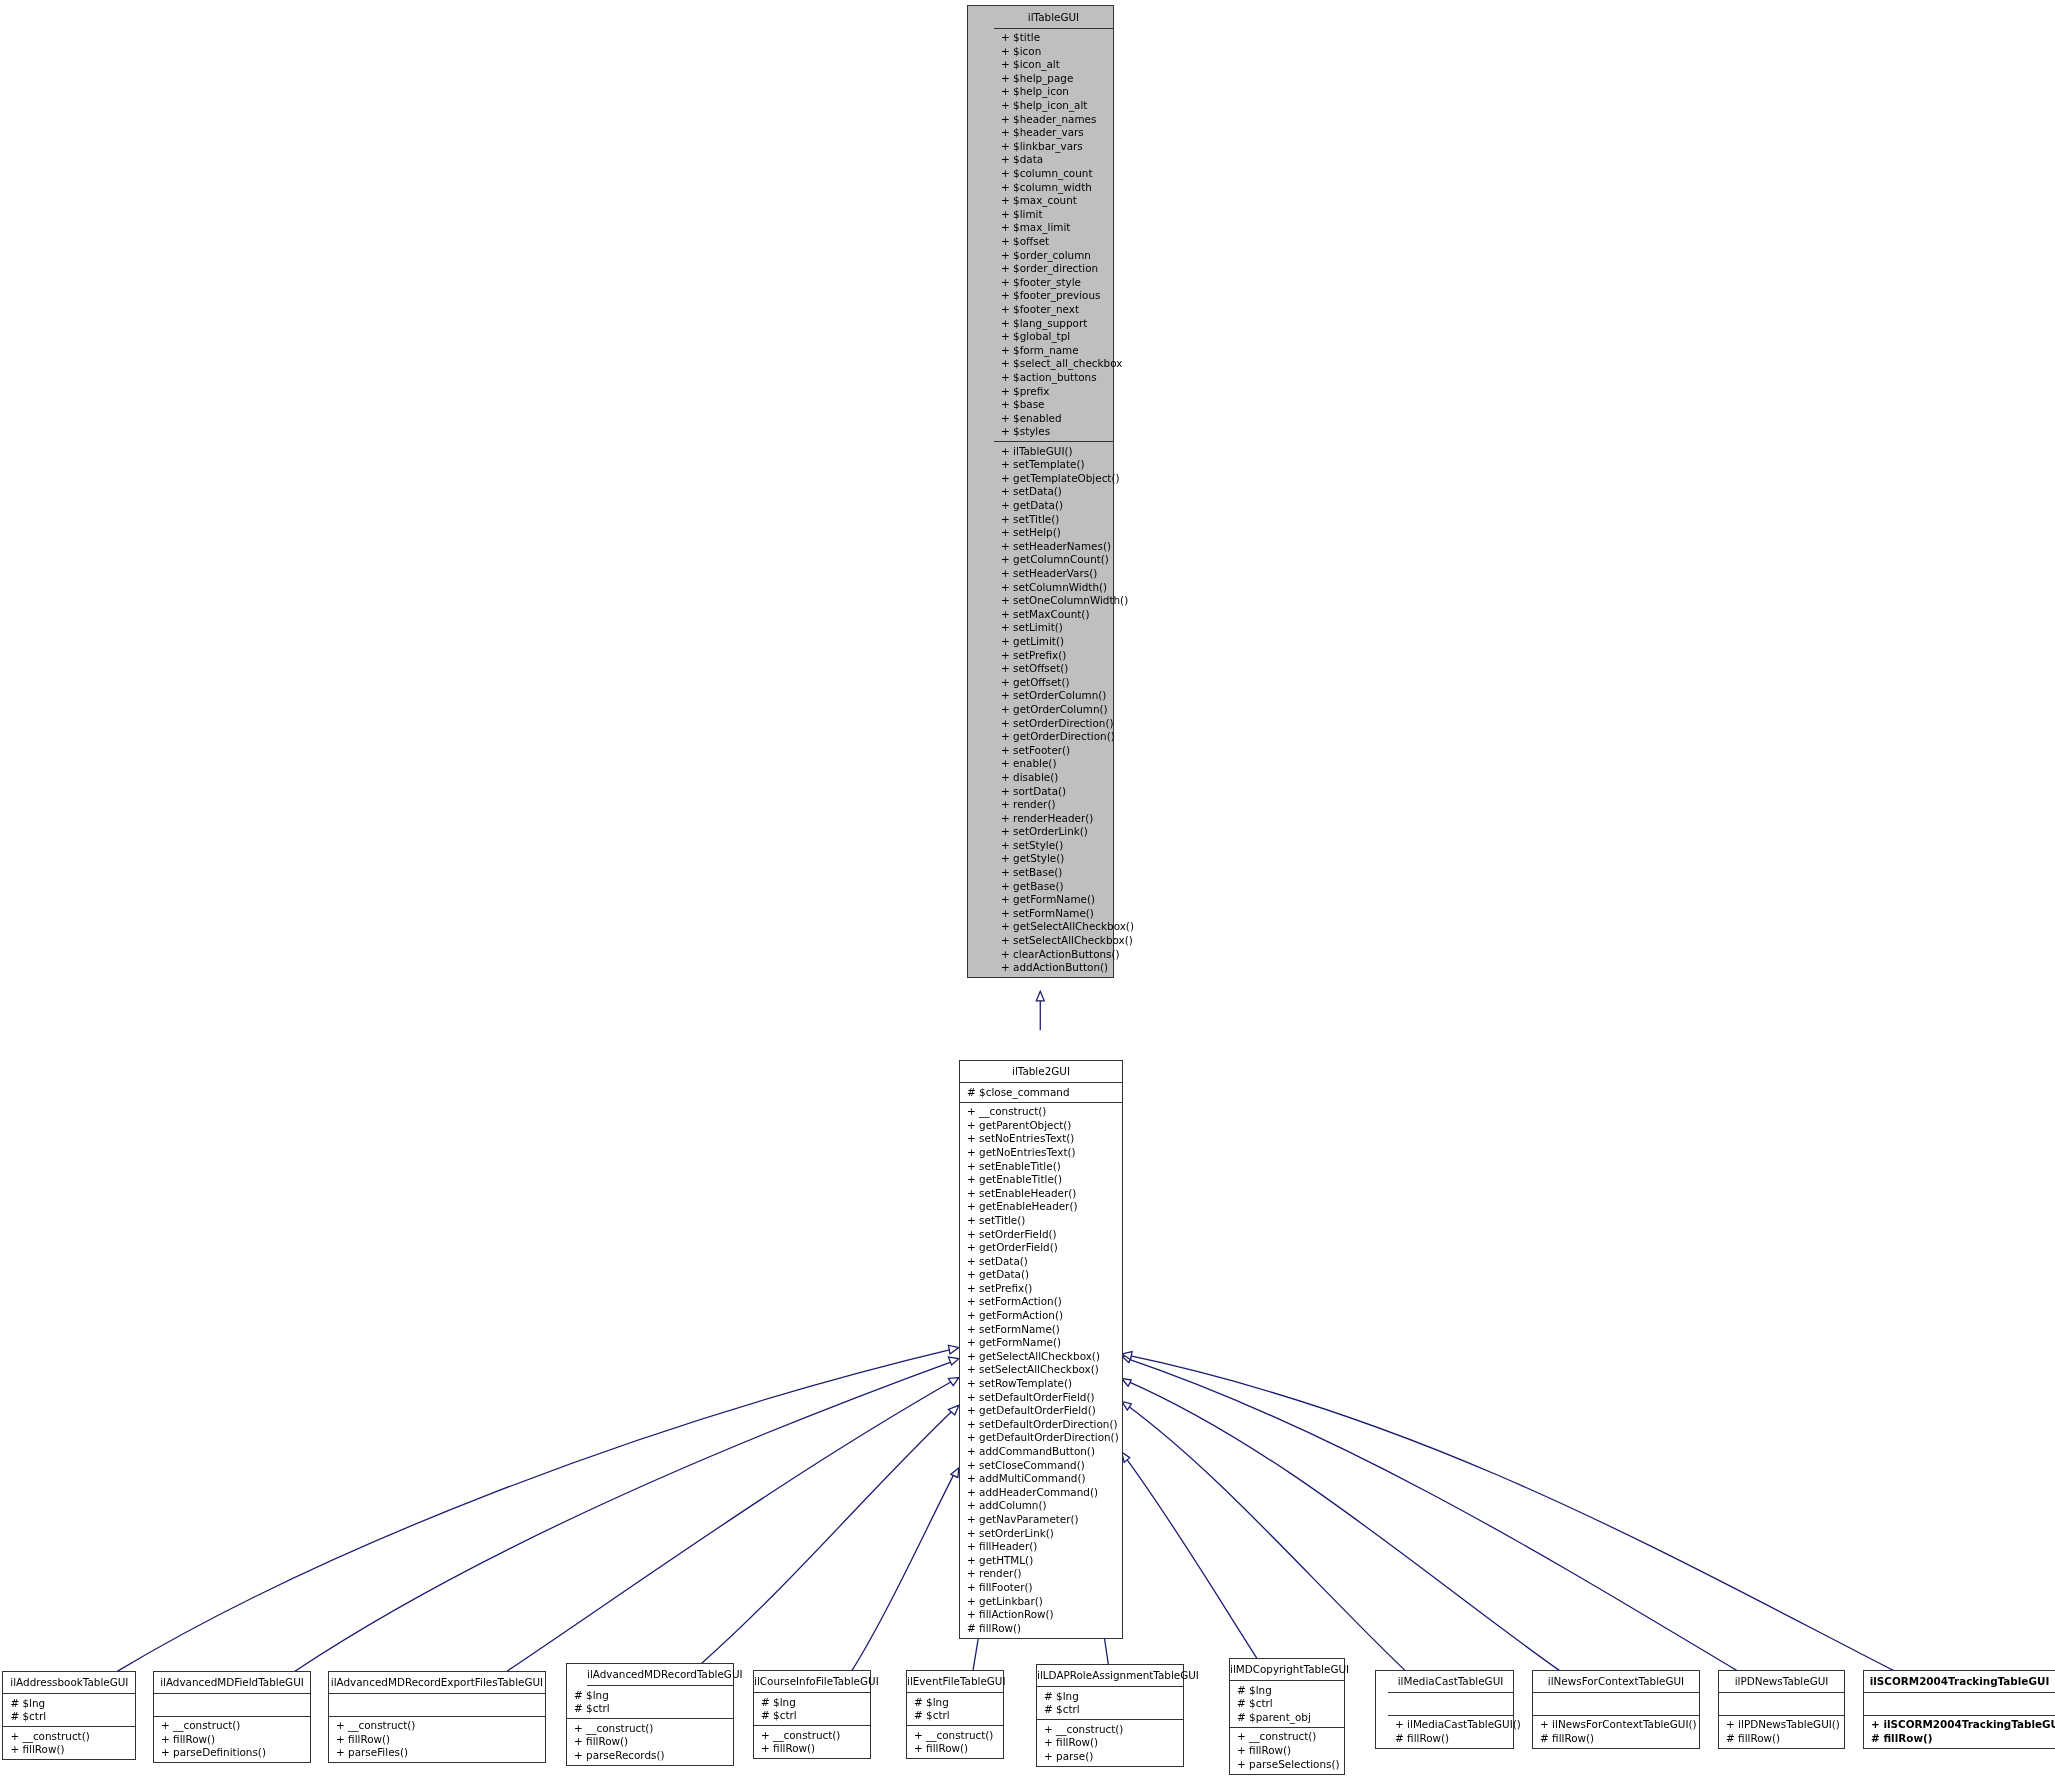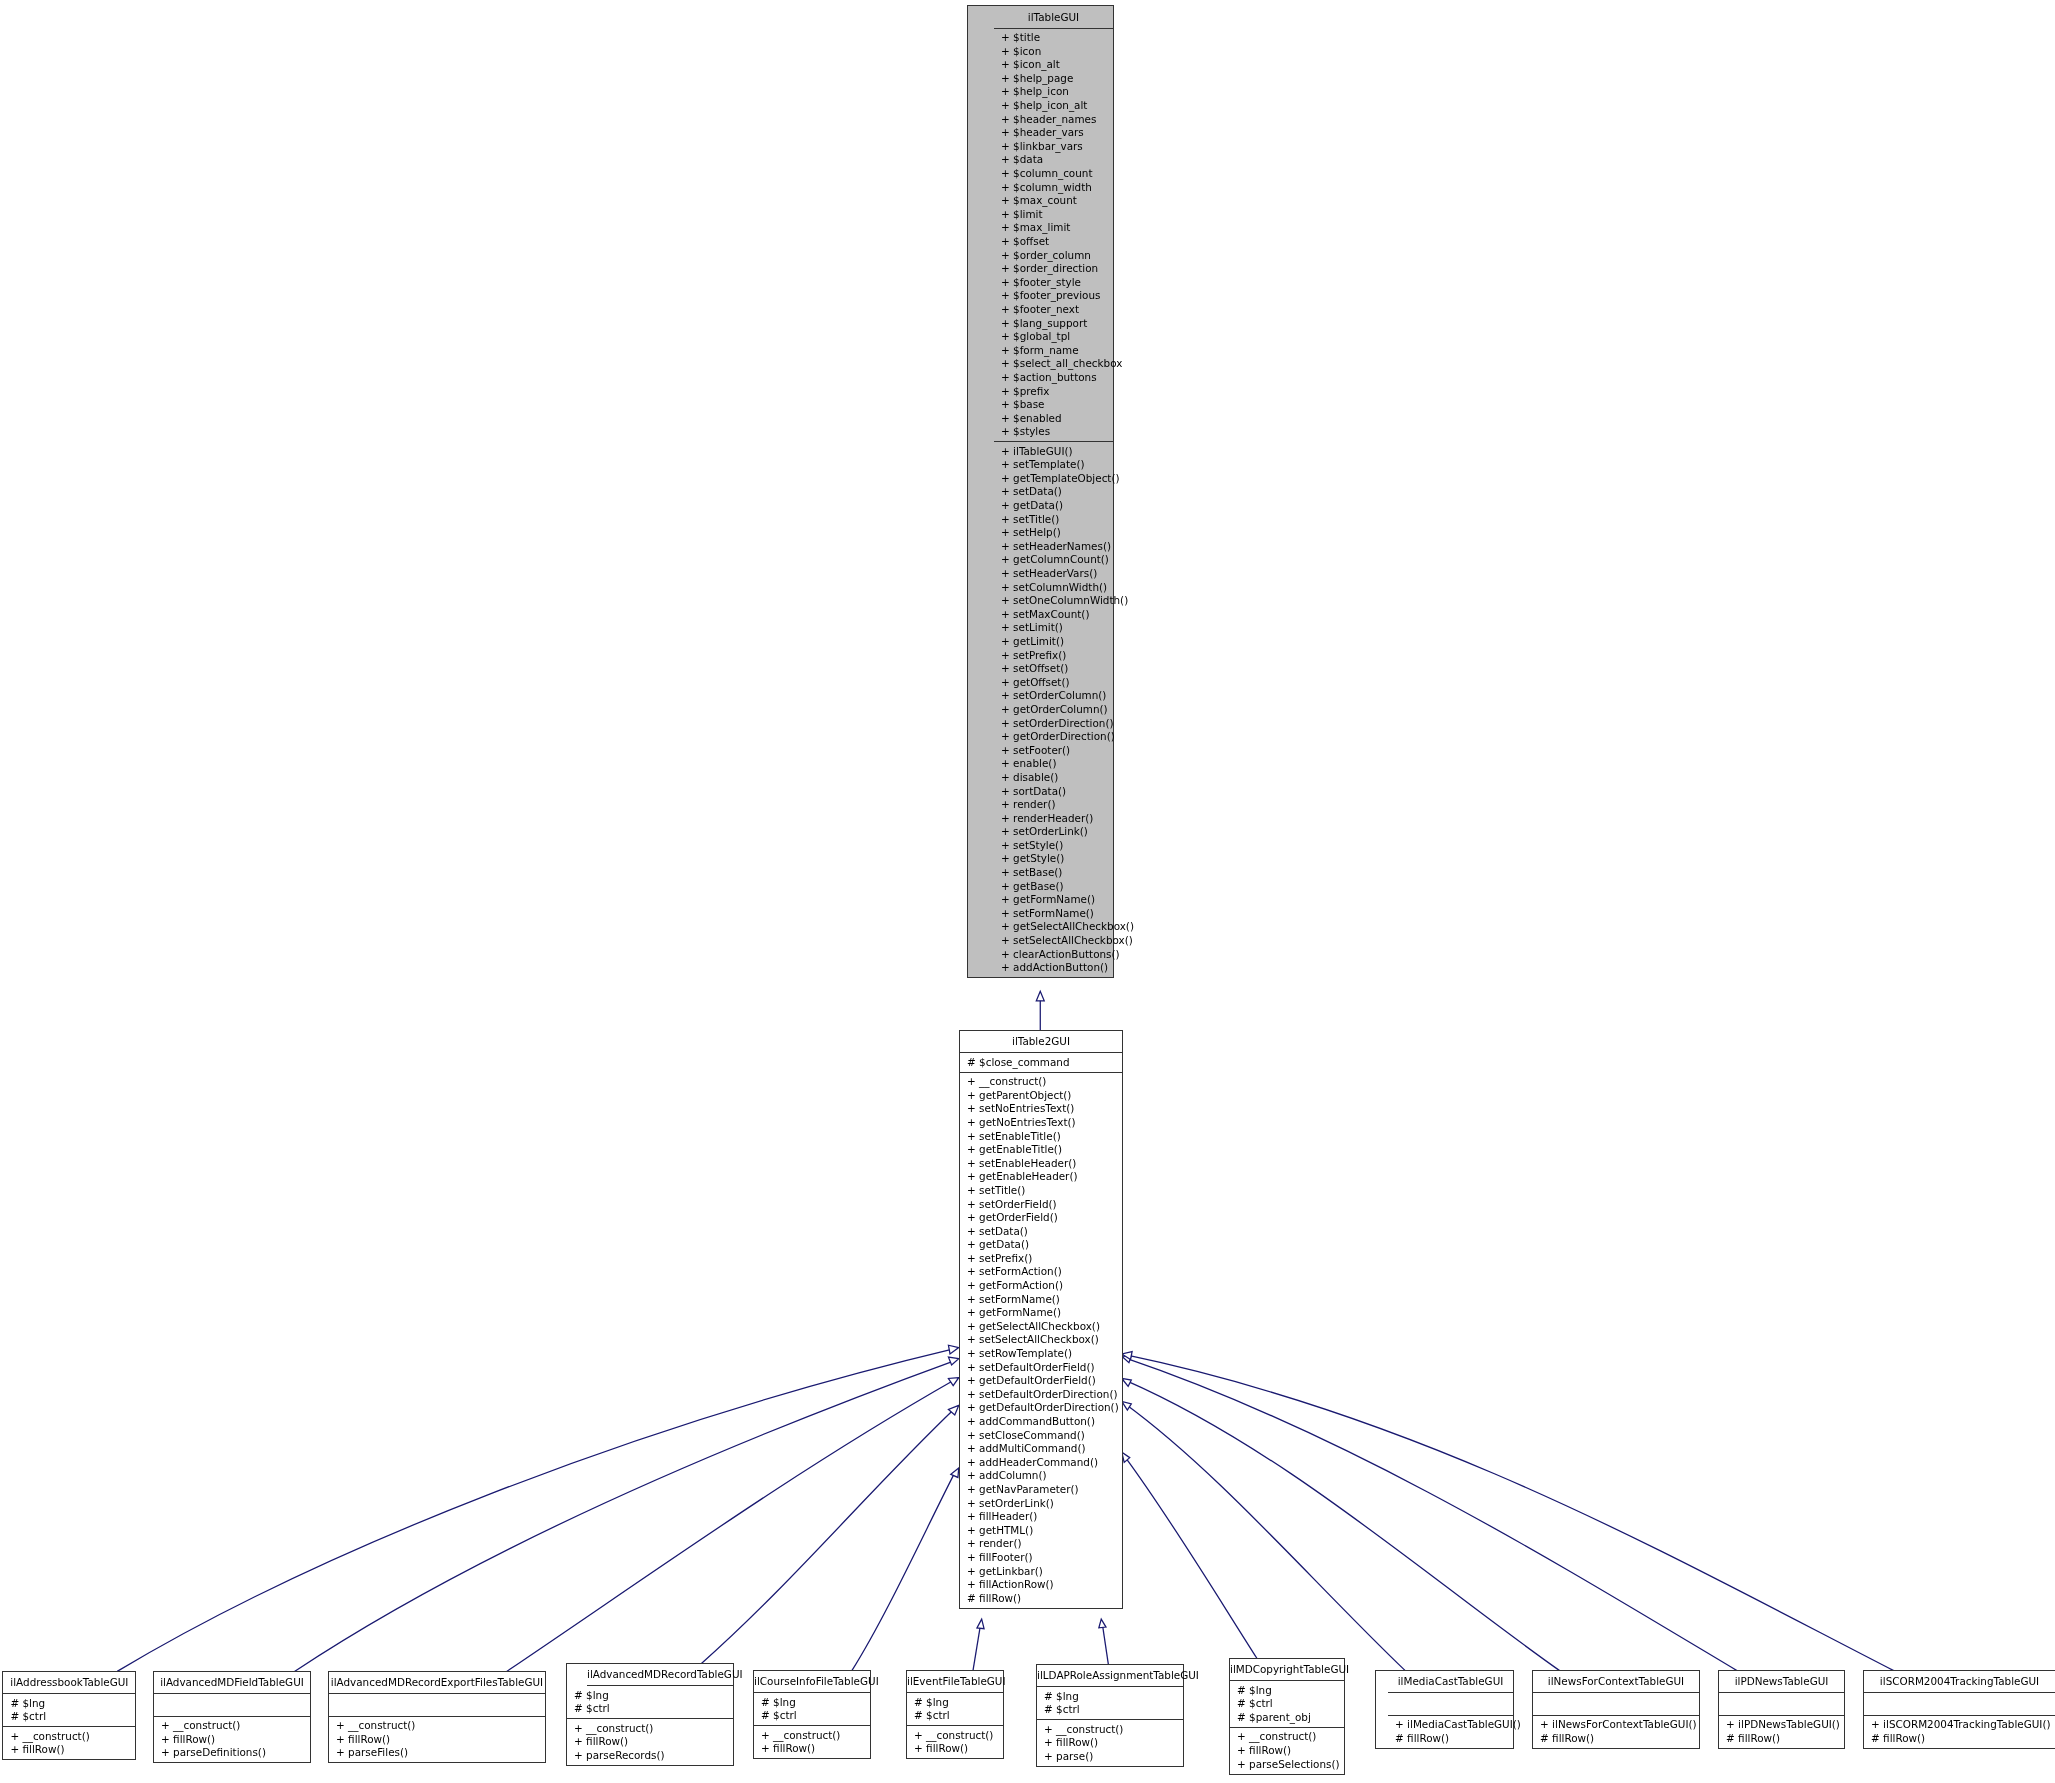--- a/index.html
+++ b/index.html
@@ -49,21 +49,21 @@
     <polygon points="1417,1710 1428,1717 1430,1707" fill="#fff"></polygon>
   </g>
 </svg>
 
 <div class="cls base" style="left:967px; top:4.7px; width:147px;">
   <div class="title" style="height:22px; line-height:22px;">ilTableGUI</div>
   <div class="sec" id="tg-attrs"><div>+ $title</div><div>+ $icon</div><div>+ $icon_alt</div><div>+ $help_page</div><div>+ $help_icon</div><div>+ $help_icon_alt</div><div>+ $header_names</div><div>+ $header_vars</div><div>+ $linkbar_vars</div><div>+ $data</div><div>+ $column_count</div><div>+ $column_width</div><div>+ $max_count</div><div>+ $limit</div><div>+ $max_limit</div><div>+ $offset</div><div>+ $order_column</div><div>+ $order_direction</div><div>+ $footer_style</div><div>+ $footer_previous</div><div>+ $footer_next</div><div>+ $lang_support</div><div>+ $global_tpl</div><div>+ $form_name</div><div>+ $select_all_checkbox</div><div>+ $action_buttons</div><div>+ $prefix</div><div>+ $base</div><div>+ $enabled</div><div>+ $styles</div></div>
   <div class="sec" id="tg-methods"><div>+ ilTableGUI()</div><div>+ setTemplate()</div><div>+ getTemplateObject()</div><div>+ setData()</div><div>+ getData()</div><div>+ setTitle()</div><div>+ setHelp()</div><div>+ setHeaderNames()</div><div>+ getColumnCount()</div><div>+ setHeaderVars()</div><div>+ setColumnWidth()</div><div>+ setOneColumnWidth()</div><div>+ setMaxCount()</div><div>+ setLimit()</div><div>+ getLimit()</div><div>+ setPrefix()</div><div>+ setOffset()</div><div>+ getOffset()</div><div>+ setOrderColumn()</div><div>+ getOrderColumn()</div><div>+ setOrderDirection()</div><div>+ getOrderDirection()</div><div>+ setFooter()</div><div>+ enable()</div><div>+ disable()</div><div>+ sortData()</div><div>+ render()</div><div>+ renderHeader()</div><div>+ setOrderLink()</div><div>+ setStyle()</div><div>+ getStyle()</div><div>+ setBase()</div><div>+ getBase()</div><div>+ getFormName()</div><div>+ setFormName()</div><div>+ getSelectAllCheckbox()</div><div>+ setSelectAllCheckbox()</div><div>+ clearActionButtons()</div><div>+ addActionButton()</div></div>
 </div>
 
-<div class="cls" style="left:959px; top:1030px; width:164px;">
+<div class="cls" style="left:959px; top:1060px; width:164px;">
   <div class="title" style="height:21.4px; line-height:21.4px;">ilTable2GUI</div>
   <div class="sec" id="t2-attrs"><div># $close_command</div></div>
   <div class="sec" id="t2-methods"><div>+ __construct()</div><div>+ getParentObject()</div><div>+ setNoEntriesText()</div><div>+ getNoEntriesText()</div><div>+ setEnableTitle()</div><div>+ getEnableTitle()</div><div>+ setEnableHeader()</div><div>+ getEnableHeader()</div><div>+ setTitle()</div><div>+ setOrderField()</div><div>+ getOrderField()</div><div>+ setData()</div><div>+ getData()</div><div>+ setPrefix()</div><div>+ setFormAction()</div><div>+ getFormAction()</div><div>+ setFormName()</div><div>+ getFormName()</div><div>+ getSelectAllCheckbox()</div><div>+ setSelectAllCheckbox()</div><div>+ setRowTemplate()</div><div>+ setDefaultOrderField()</div><div>+ getDefaultOrderField()</div><div>+ setDefaultOrderDirection()</div><div>+ getDefaultOrderDirection()</div><div>+ addCommandButton()</div><div>+ setCloseCommand()</div><div>+ addMultiCommand()</div><div>+ addHeaderCommand()</div><div>+ addColumn()</div><div>+ getNavParameter()</div><div>+ setOrderLink()</div><div>+ fillHeader()</div><div>+ getHTML()</div><div>+ render()</div><div>+ fillFooter()</div><div>+ getLinkbar()</div><div>+ fillActionRow()</div><div># fillRow()</div></div>
 </div>
 
 <div id="children">
     <div class="cls" style="left: 2.4px; top: 1671px; width: 134px;">
       <div class="title" style="height: 21.4px; line-height: 21.4px;">ilAddressbookTableGUI</div>
       <div class="sec"><div># $lng</div><div># $ctrl</div></div>
       <div class="sec"><div>+ __construct()</div><div>+ fillRow()</div></div>
@@ -111,19 +111,19 @@
     <div class="cls" style="left: 1532px; top: 1670px; width: 168px;">
       <div class="title" style="height: 21.4px; line-height: 21.4px;">ilNewsForContextTableGUI</div>
       <div class="sec" style="height: 16.6px;"></div>
       <div class="sec"><div>+ ilNewsForContextTableGUI()</div><div># fillRow()</div></div>
     </div>
     <div class="cls" style="left: 1718px; top: 1670px; width: 127px;">
       <div class="title" style="height: 21.4px; line-height: 21.4px;">ilPDNewsTableGUI</div>
       <div class="sec" style="height: 16.6px;"></div>
       <div class="sec"><div>+ ilPDNewsTableGUI()</div><div># fillRow()</div></div>
     </div>
-    <div class="cls" style="left: 1863px; top: 1670px; width: 193px;">
+    <div class="cls" style="left: 1863px; top: 1670px; width: 193px; font-weight: bold;">
       <div class="title" style="height: 21.4px; line-height: 21.4px;">ilSCORM2004TrackingTableGUI</div>
       <div class="sec" style="height: 16.6px;"></div>
       <div class="sec"><div>+ ilSCORM2004TrackingTableGUI()</div><div># fillRow()</div></div>
     </div>
   </div>
 
 
 </body></html>

